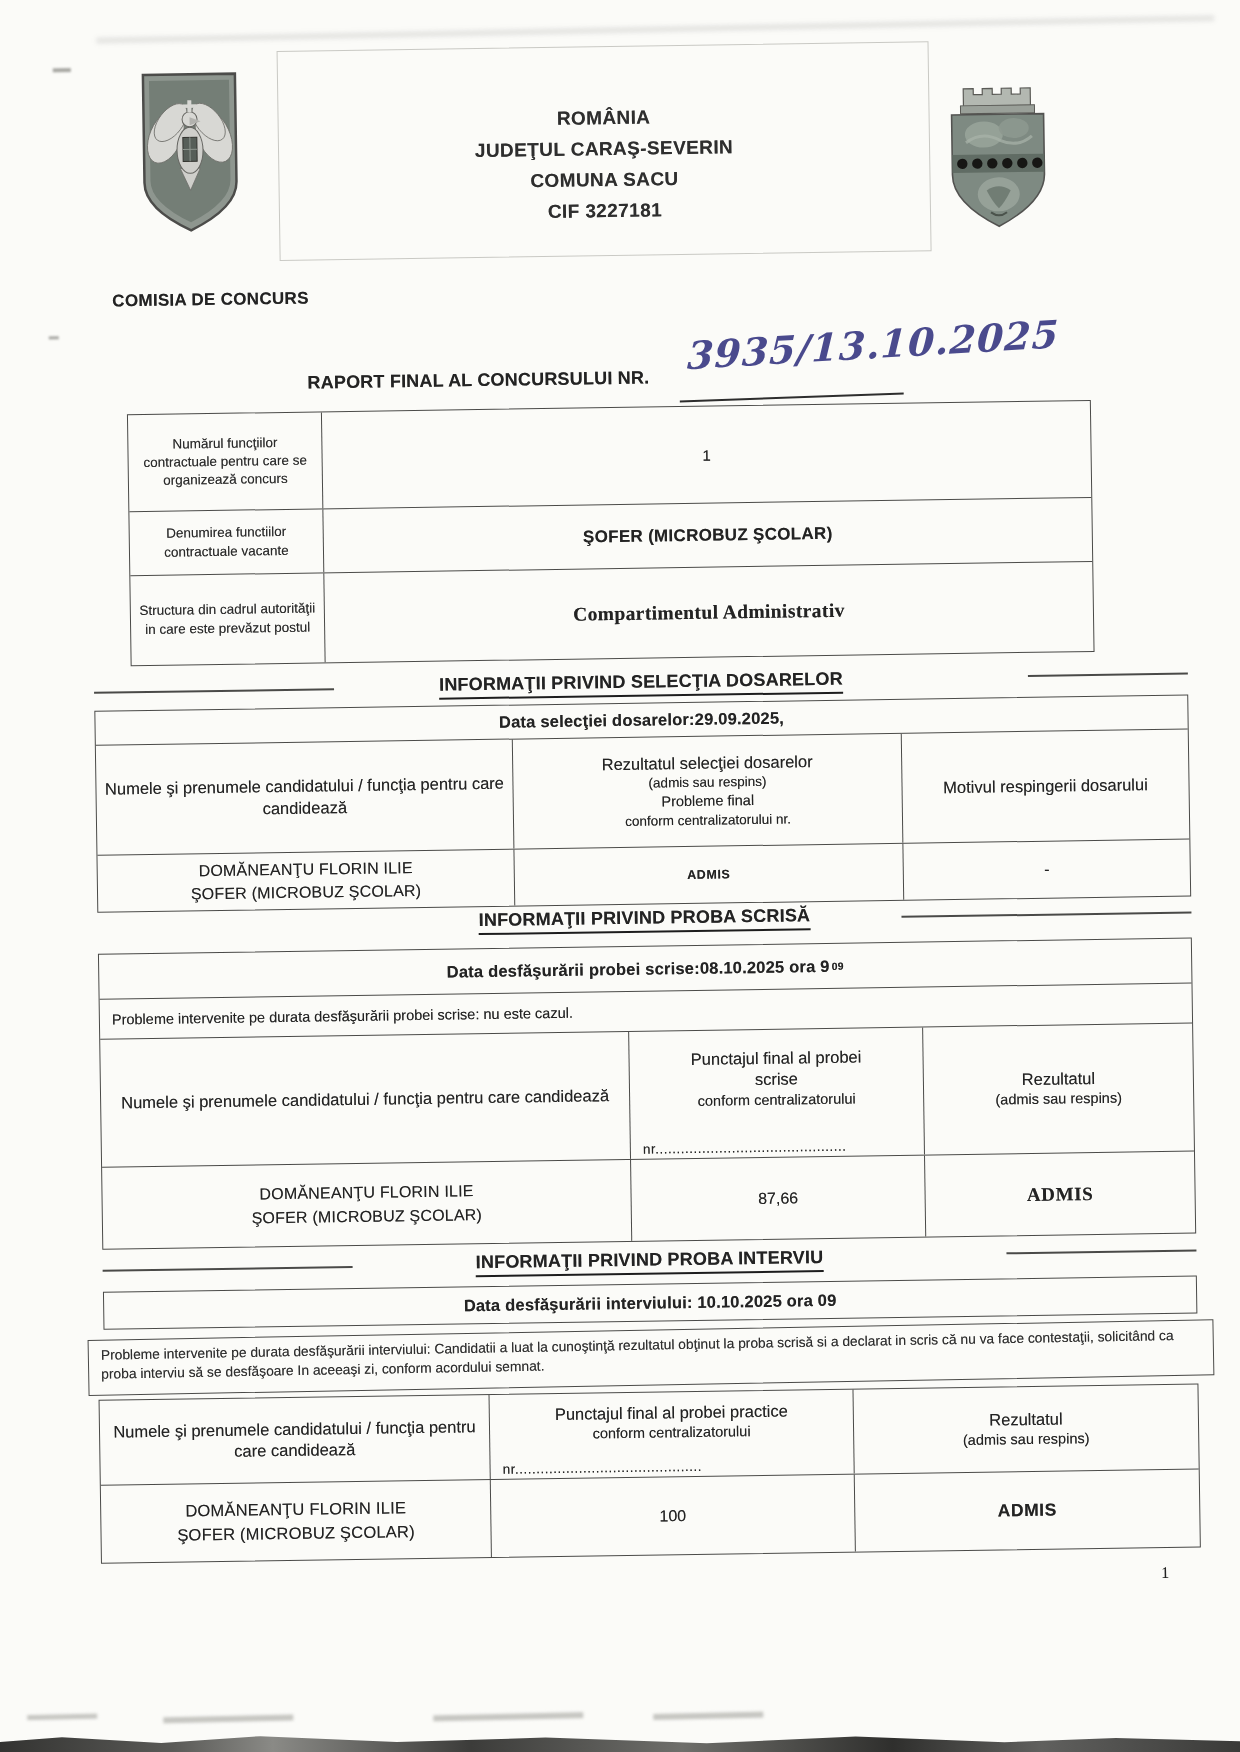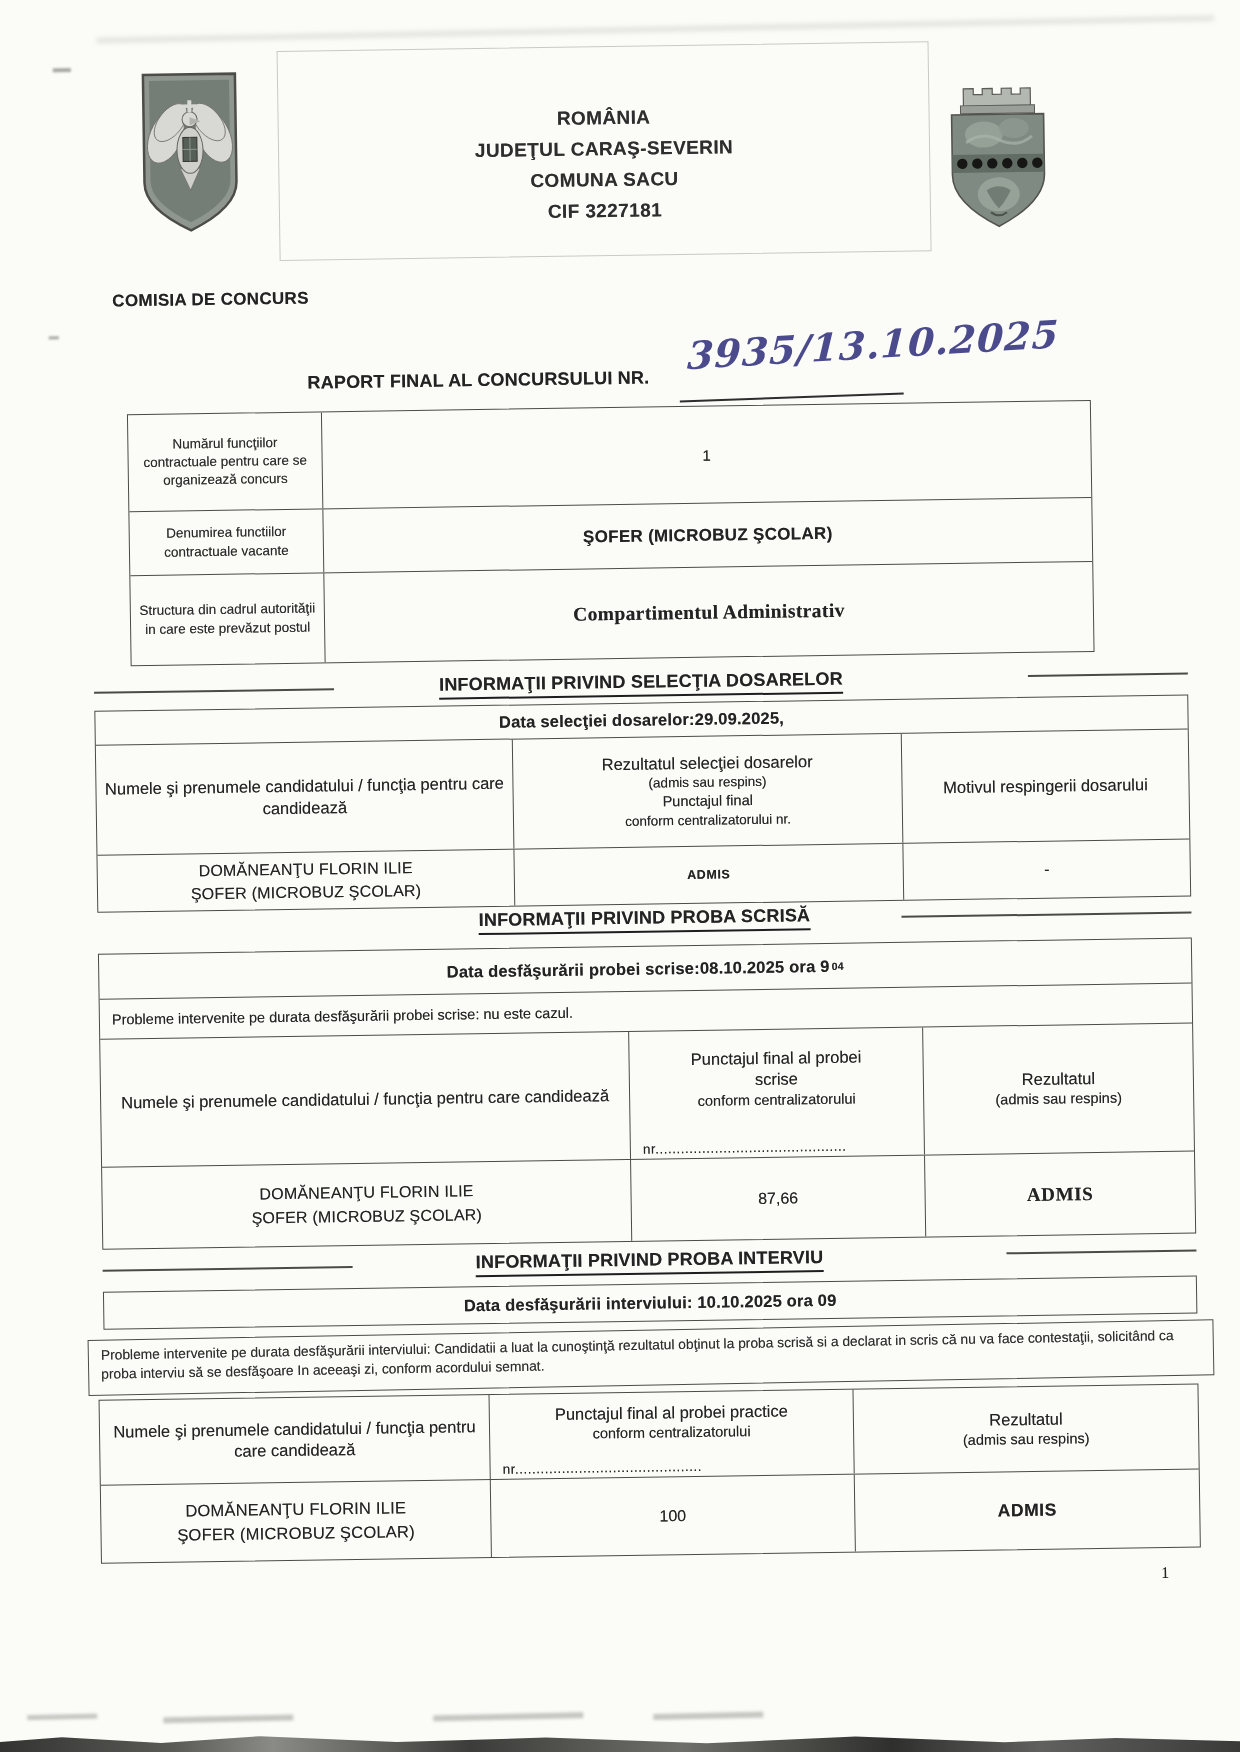--- a/index.html
+++ b/index.html
@@ -150,21 +150,21 @@
 
     <div class="tbl scan-text" style="left:96px;top:703px;width:1094px;">
       <div class="trow" style="height:33px;">
         <div class="tcell date-line" style="flex:1;">Data selecţiei dosarelor:29.09.2025,</div>
       </div>
       <div class="trow" style="height:110px;">
         <div class="tcell hdr-line1" style="width:416px;">Numele şi prenumele candidatului / funcţia pentru care candidează</div>
         <div class="tcell" style="width:389px;">
           <div class="hdr-line1">Rezultatul selecţiei  dosarelor</div>
           <div class="hdr-sub">(admis sau respins)</div>
-          <div class="hdr-sub" style="font-size:14.5px;">Punctajul final</div>
+          <div class="hdr-sub" style="font-size:14.5px;">Probleme final</div>
           <div class="hdr-sub">conform centralizatorului nr.</div>
         </div>
         <div class="tcell hdr-line1" style="flex:1;">Motivul respingerii dosarului</div>
       </div>
       <div class="trow" style="height:57px;">
         <div class="tcell" style="width:416px;">
           <div class="name-line">DOMĂNEANŢU FLORIN ILIE</div>
           <div class="name-line">ŞOFER (MICROBUZ ŞCOLAR)</div>
         </div>
         <div class="tcell admis-small" style="width:389px;">ADMIS</div>
@@ -174,21 +174,21 @@
 
     <div class="section-heading scan-text" style="top:908px;">
       <span>INFORMAŢII PRIVIND PROBA SCRISĂ</span>
     </div>
     <div class="side-line" style="left:900px;top:920px;width:290px;"></div>
 
     <div class="tbl scan-text" style="left:96px;top:946px;width:1094px;">
       <div class="trow" style="height:44px;">
         <div class="tcell date-line" style="flex:1;flex-direction:row;gap:2px;">
           <span>Data desfăşurării probei scrise:08.10.2025 ora 9</span>
-          <span class="sup">04</span>
+          <span class="sup">09</span>
         </div>
       </div>
       <div class="trow" style="height:40px;">
         <div class="tcell problems-text" style="flex:1;padding-left:12px;">Probleme intervenite pe durata desfăşurării probei scrise: nu este cazul.</div>
       </div>
       <div class="trow" style="height:128px;">
         <div class="tcell hdr-line1" style="width:528px;">Numele şi prenumele candidatului / funcţia pentru care candidează</div>
         <div class="tcell" style="width:294px;padding-bottom:2px;">
           <div class="hdr-line1" style="margin-top:14px;">Punctajul final al probei</div>
           <div class="hdr-line1">scrise</div>

